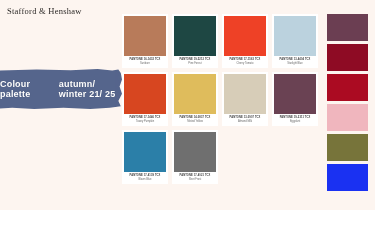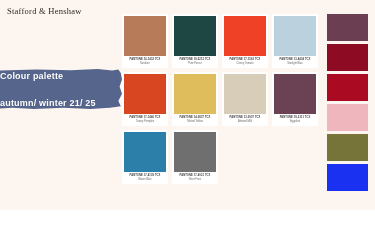--- a/index.html
+++ b/index.html
@@ -46,22 +46,22 @@
     content:"";
     position:absolute;
     right:0px; top:5%;
     width:7px; height:90%;
     background:#55658c;
     opacity:.55;
     clip-path: polygon(0% 0%, 60% 6%, 30% 20%, 75% 34%, 35% 50%, 80% 66%, 40% 80%, 70% 94%, 0% 100%);
   }
   #banner .txt {
     position:absolute; inset:0;
-    display:flex; flex-direction:column;
-    align-items:flex-start; justify-content:center;
+    display:flex; 
+    align-items:center; justify-content:center;
     gap:17px;
     color:#ffffff;
     font-weight:bold;
     font-size:9px;
     letter-spacing:0.2px;
     text-shadow:0 0 1px rgba(0,0,0,.2);
   }
 
   
   #grid {

